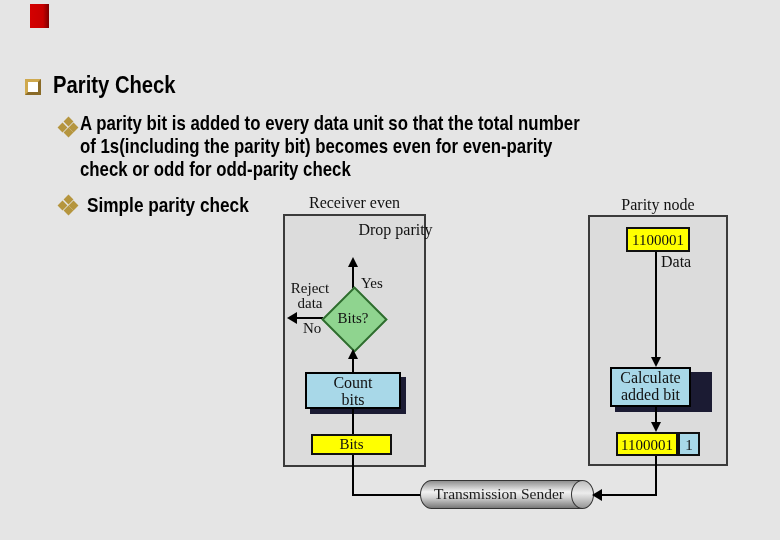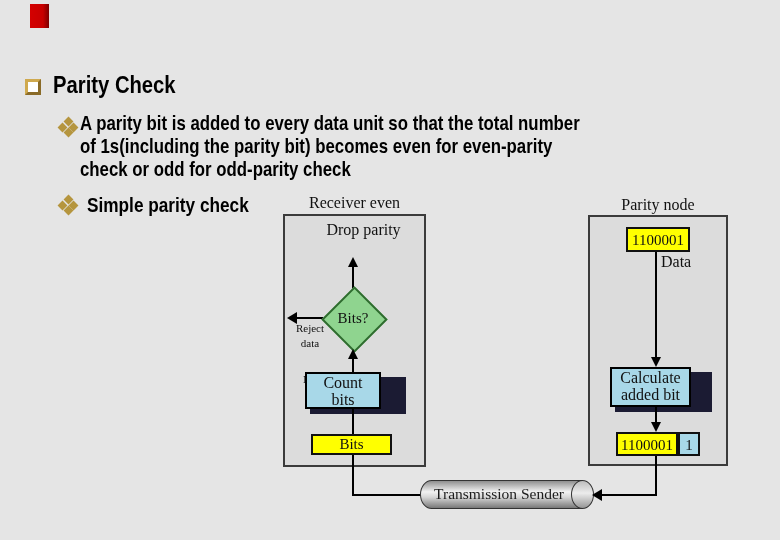--- a/index.html
+++ b/index.html
@@ -38,21 +38,21 @@
   .hline{height:2px;background:#000;}
   .ah-up{width:0;height:0;border-left:5px solid transparent;border-right:5px solid transparent;
          border-bottom:10px solid #000;}
   .ah-down{width:0;height:0;border-left:5px solid transparent;border-right:5px solid transparent;
            border-top:10px solid #000;}
   .ah-left{width:0;height:0;border-top:6px solid transparent;border-bottom:6px solid transparent;
            border-right:10px solid #000;}
   .diamond{left:331px;top:296px;width:43px;height:43px;background:#8fd48f;
            border:2px solid #2f6b2f;transform:rotate(45deg);}
   .dlabel{left:323px;top:310px;width:60px;text-align:center;font-size:15px;}
-  .small{font-size:11px;line-height:15px;margin-top:40px;}
+  .small{font-size:15px;line-height:15px;}
   .cyl{left:420px;top:480px;width:163px;height:29px;box-sizing:border-box;
        border:1px solid #333;border-top-left-radius:12px 15px;border-bottom-left-radius:12px 15px;
        background:linear-gradient(#8f8f8f 0%,#f2f2f2 40%,#d6d6d6 60%,#787878 100%);}
   .cylcap{left:571px;top:480px;width:23px;height:29px;box-sizing:border-box;border:1px solid #333;
           border-radius:50%;background:linear-gradient(#bdbdbd,#ececec 45%,#969696);}
   .cyllabel{left:424px;top:485px;width:150px;text-align:center;font-size:15.5px;color:#1c1c1c;}
 </style>
 </head>
 <body>
 
@@ -79,44 +79,44 @@
       <i></i>
       <i></i>
       <i></i>
       <i></i>
     </div>
   <div class="abs b2text">Simple parity check</div>
 
   <div class="abs serif nodetitle" style="left:283px;top:194px;width:143px;">Receiver even</div>
   <div class="abs panel" style="left:283px;top:214px;width:143px;height:253px;"></div>
 
-  <div class="abs serif" style="left:283px;top:221px;width:161px;text-align:center;font-size:16px;line-height:17px;">
+  <div class="abs serif" style="left:283px;top:221px;width:161px;text-align:center;font-size:16px;line-height:17px;padding-left:32px;">
     <div>Drop parity</div>
   </div>
 
   <div class="abs ah-up" style="left:348px;top:257px;"></div>
   <div class="abs vline" style="left:352px;top:265px;height:24px;"></div>
   <div class="abs serif small" style="left:361px;top:276px;">Yes</div>
 
   <div class="abs serif small" style="left:286px;top:281px;width:48px;text-align:center;">
     <div>Reject</div>
     <div>data</div>
   </div>
   <div class="abs ah-left" style="left:287px;top:312px;"></div>
   <div class="abs hline" style="left:295px;top:317px;width:28px;"></div>
-  <div class="abs serif small" style="left:303px;top:332px;">No</div>
+  <div class="abs serif small" style="left:303px;top:321px;">No</div>
 
   <div class="abs diamond"></div>
   <div class="abs serif dlabel">Bits?</div>
 
   <div class="abs ah-up" style="left:348px;top:349px;"></div>
   <div class="abs vline" style="left:352px;top:357px;height:15px;"></div>
 
   <div class="abs shadow" style="left:310px;top:377px;width:96px;height:37px;"></div>
-  <div class="abs serif procbox" style="left:305px;top:372px;width:76px;height:37px;">
+  <div class="abs serif procbox" style="left:305px;top:372px;width:96px;height:37px;">
     <div>Count</div>
     <div>bits</div>
   </div>
 
   <div class="abs vline" style="left:352px;top:409px;height:25px;"></div>
   <div class="abs serif databox" style="left:311px;top:434px;width:81px;height:21px;">Bits</div>
   <div class="abs vline" style="left:352px;top:455px;height:40px;"></div>
 
   <div class="abs serif nodetitle" style="left:588px;top:196px;width:140px;">Parity node</div>
   <div class="abs panel" style="left:588px;top:215px;width:140px;height:251px;"></div>

